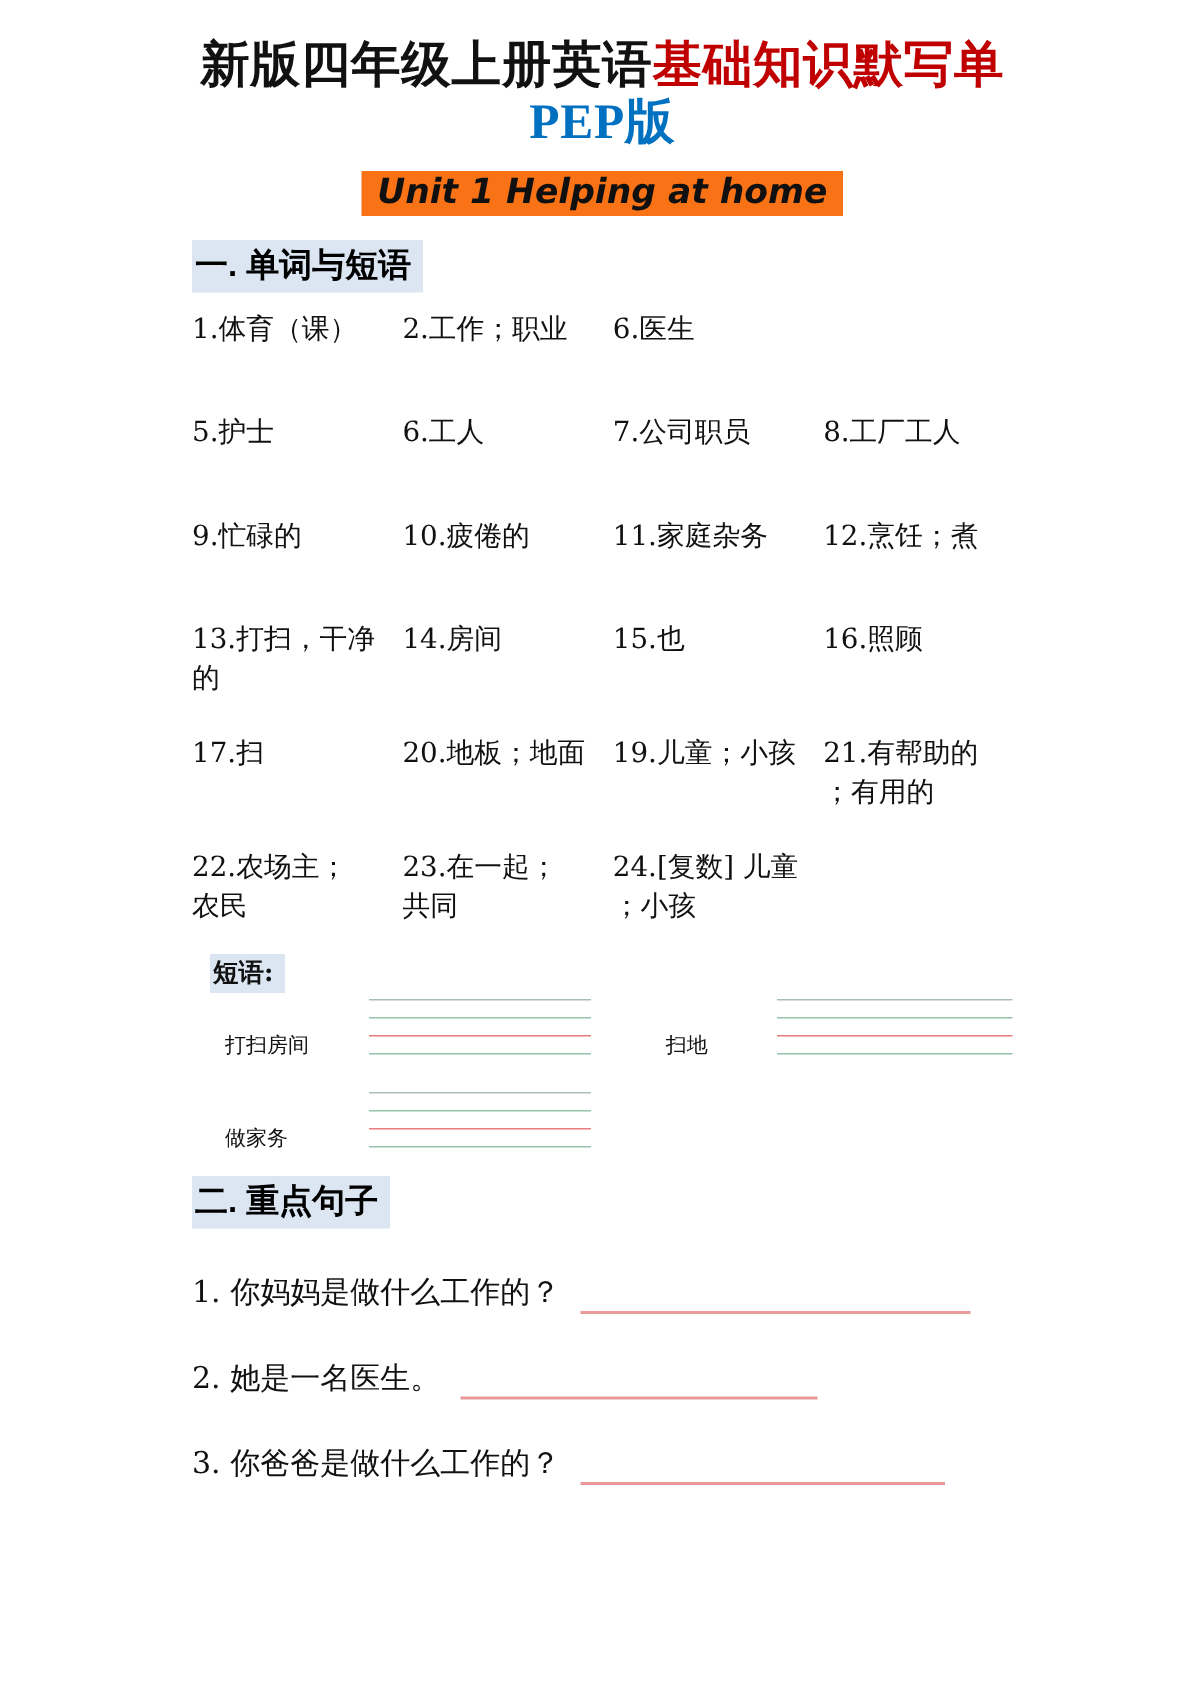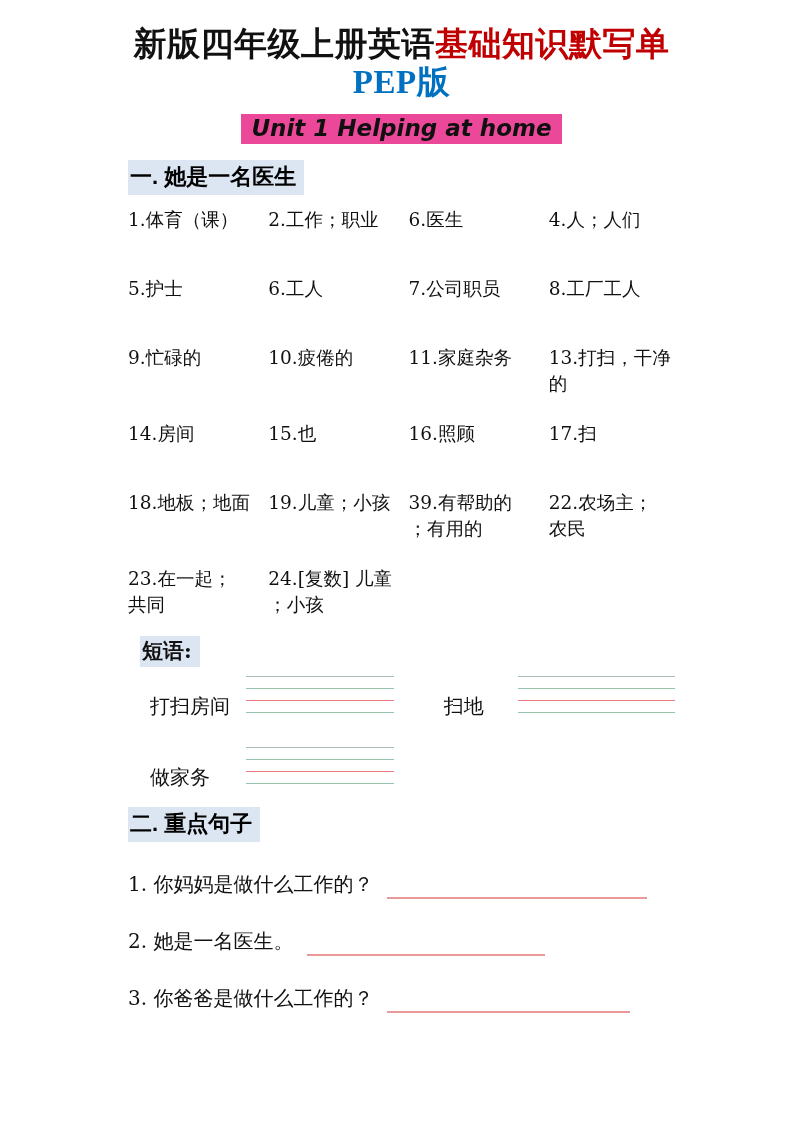--- a/index.html
+++ b/index.html
@@ -10,21 +10,21 @@
     font-family:"DejaVu Serif","Liberation Serif",serif; color:#111;
   }
   
   .title { text-align:center; font-weight:bold; font-size:33px; letter-spacing:0.5px; line-height:1.15;
            font-family:"Liberation Serif","DejaVu Serif",serif; }
   .title .t-red  { color:#c00000; }
   .title .t-blue { color:#0070c0; }
   
   .banner-wrap { text-align:center; margin-top:12px; }
   .banner {
-    display:inline-block; background:#ec4899; padding:1px 10px 3px 10px;
+    display:inline-block; background:#f97316; padding:1px 10px 3px 10px;
     font-family:"DejaVu Sans","Liberation Sans",sans-serif;
     font-style:italic; font-weight:bold; font-size:23px; color:#101010;
   }
   
   .sec-heading {
     display:inline-block; background:#dce6f2; color:#000;
     font-family:"Liberation Sans","DejaVu Sans",sans-serif;
     font-weight:bold; font-size:22px; padding:2px 8px 3px 2px; margin-top:16px;
   }
   
@@ -35,26 +35,26 @@
   .word-cell { display:flex; flex-direction:row; }
   .word-label {
     font-size:18.5px; line-height:26px; white-space:pre-line; min-height:28px;
   }
   .lines { margin-top:8px; }
   .wl { height:0; border-top:1.6px solid #94c4a9; margin-top:11px; }
   .wl:first-child { margin-top:0; border-top-color:#a9bfb2; }
   .wl.red { border-top-color:#e87b7b; }
   
   .phrase-label {
-    display:inline-block; background:#dce6f2; font-size:21px; font-weight:bold;
+    display:inline-block; background:#dce6f2; font-size:17px; font-weight:bold;
     padding:1px 8px 2px 2px; margin-top:18px; margin-left:12px;
   }
   .phrase-grid { display:grid; grid-template-columns:1.05fr 1fr; column-gap:28px; row-gap:20px; margin-top:2px; }
   .phrase-item { display:flex; align-items:center; }
-  .phrase-text { font-size:20px; width:118px; flex-shrink:0; padding-left:22px;margin-top:24px; }
+  .phrase-text { font-size:14px; width:118px; flex-shrink:0; padding-left:22px;margin-top:24px; }
   .phrase-item.narrow .phrase-text { width:96px; }
   .phrase-item .lines { flex:1; margin-top:0; }
   
   .sentences { margin-top:10px; }
   .sentence { display:flex; align-items:flex-end; margin-top:27px; font-size:20px; line-height:30px; }
   .sentence-text { white-space:nowrap; }
   .blank { flex:1; border-bottom:2px solid #ea9999; height:26px; margin-left:14px; }
   .sentence:nth-child(1) .blank { margin-right:28px; }
   .sentence:nth-child(2) .blank { margin-right:130px; }
   .sentence:nth-child(3) .blank { margin-right:45px; }
@@ -67,21 +67,21 @@
 
   <div class="title">
     <span>新版四年级上册英语</span><span class="t-red">基础知识默写单</span><span class="t-blue">PEP版</span>
   </div>
 
   <div class="banner-wrap">
     <span class="banner">Unit 1 Helping at home</span>
   </div>
 
   <div>
-    <span class="sec-heading">一. 她是一名医生</span>
+    <span class="sec-heading">一. 单词与短语</span>
 
     <div class="word-grid">
       <div class="word-cell">
           <div class="word-label">1.体育（课）</div>
           <div class="lines">
             <div class="wl"></div>
             <div class="wl"></div>
             <div class="wl red"></div>
             <div class="wl"></div>
           </div>
@@ -98,21 +98,20 @@
       <div class="word-cell">
           <div class="word-label">6.医生</div>
           <div class="lines">
             <div class="wl"></div>
             <div class="wl"></div>
             <div class="wl red"></div>
             <div class="wl"></div>
           </div>
         </div>
       <div class="word-cell">
-          <div class="word-label">4.人；人们</div>
           <div class="lines">
             <div class="wl"></div>
             <div class="wl"></div>
             <div class="wl red"></div>
             <div class="wl"></div>
           </div>
         </div>
       <div class="word-cell">
           <div class="word-label">5.护士</div>
           <div class="lines">
@@ -170,20 +169,29 @@
       <div class="word-cell">
           <div class="word-label">11.家庭杂务</div>
           <div class="lines">
             <div class="wl"></div>
             <div class="wl"></div>
             <div class="wl red"></div>
             <div class="wl"></div>
           </div>
         </div>
       <div class="word-cell">
+          <div class="word-label">12.烹饪；煮</div>
+          <div class="lines">
+            <div class="wl"></div>
+            <div class="wl"></div>
+            <div class="wl red"></div>
+            <div class="wl"></div>
+          </div>
+        </div>
+      <div class="word-cell">
           <div class="word-label">13.打扫，干净的</div>
           <div class="lines">
             <div class="wl"></div>
             <div class="wl"></div>
             <div class="wl red"></div>
             <div class="wl"></div>
           </div>
         </div>
       <div class="word-cell">
           <div class="word-label">14.房间</div>
@@ -215,39 +223,39 @@
       <div class="word-cell">
           <div class="word-label">17.扫</div>
           <div class="lines">
             <div class="wl"></div>
             <div class="wl"></div>
             <div class="wl red"></div>
             <div class="wl"></div>
           </div>
         </div>
       <div class="word-cell">
-          <div class="word-label">18.地板；地面</div>
+          <div class="word-label">20.地板；地面</div>
           <div class="lines">
             <div class="wl"></div>
             <div class="wl"></div>
             <div class="wl red"></div>
             <div class="wl"></div>
           </div>
         </div>
       <div class="word-cell">
           <div class="word-label">19.儿童；小孩</div>
           <div class="lines">
             <div class="wl"></div>
             <div class="wl"></div>
             <div class="wl red"></div>
             <div class="wl"></div>
           </div>
         </div>
       <div class="word-cell">
-          <div class="word-label">39.有帮助的
+          <div class="word-label">21.有帮助的
 ；有用的</div>
           <div class="lines">
             <div class="wl"></div>
             <div class="wl"></div>
             <div class="wl red"></div>
             <div class="wl"></div>
           </div>
         </div>
       <div class="word-cell">
           <div class="word-label">22.农场主；

